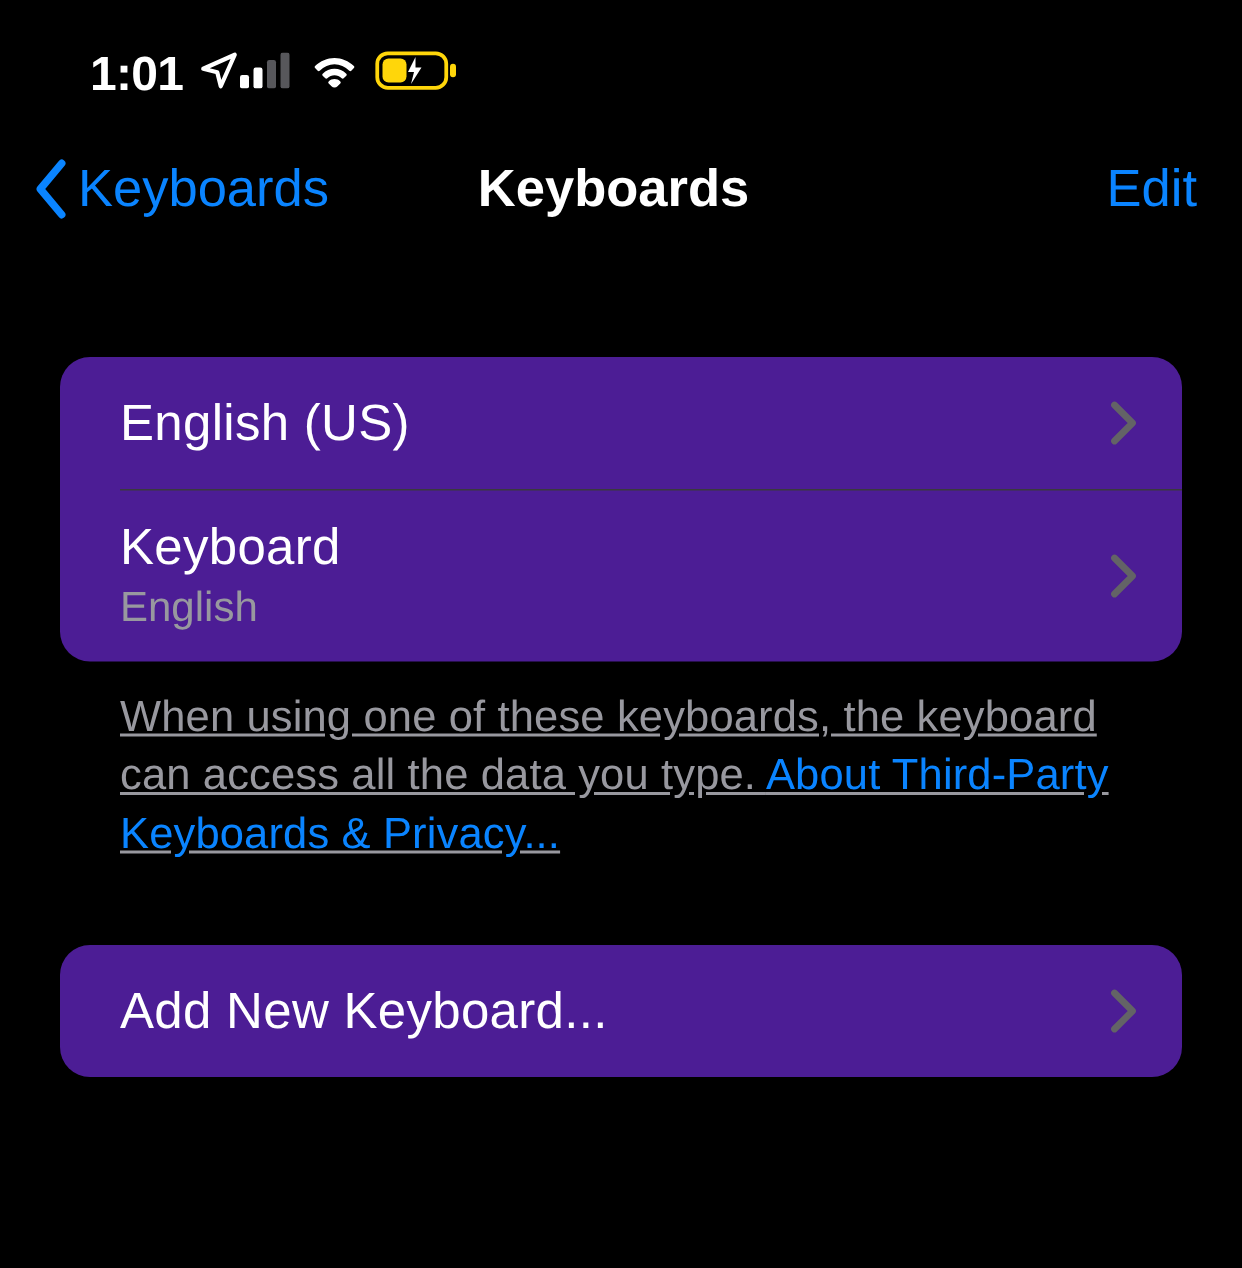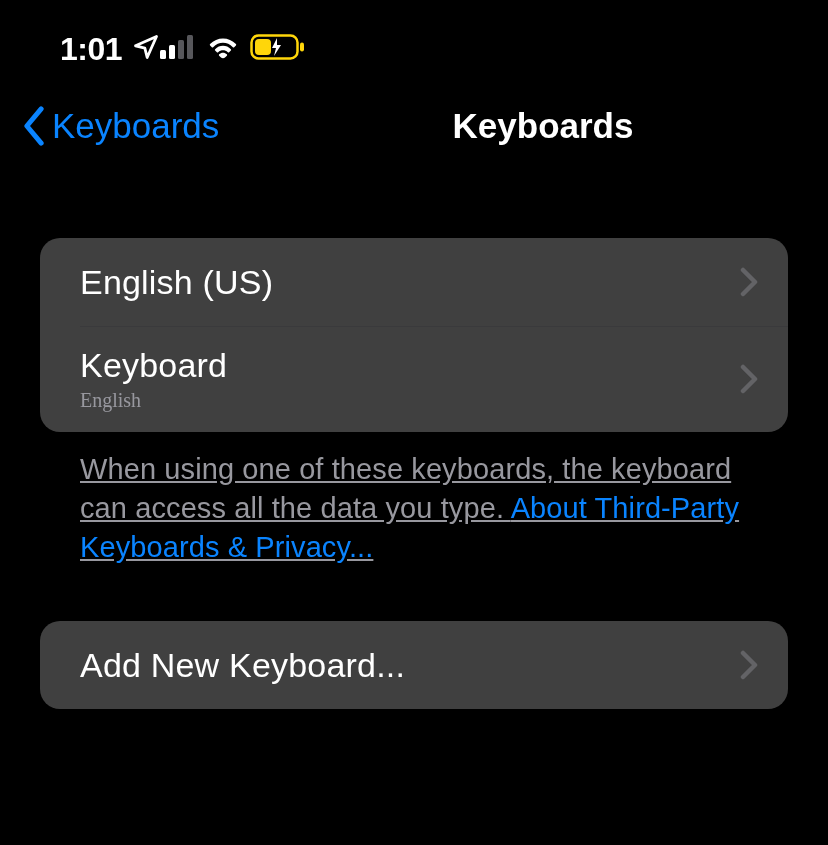--- a/index.html
+++ b/index.html
@@ -70,21 +70,21 @@
       font-size: 35px;
       font-weight: 400;
       min-width: 220px;
       text-align: right;
     }
     
     .content {
       padding: 58px 40px 0 40px;
     }
     .group {
-      background: #404040;
+      background: #4c1d95;
       border-radius: 20px;
       overflow: hidden;
     }
     .row {
       display: flex;
       align-items: center;
       justify-content: space-between;
       min-height: 88px;
       padding: 20px 30px 20px 40px;
       position: relative;
@@ -103,24 +103,23 @@
       flex-direction: column;
       gap: 4px;
     }
     .row-label {
       font-size: 34px;
       font-weight: 400;
       color: #fff;
       letter-spacing: 0.2px;
     }
     .row-sublabel {
-      font-size: 20px;
+      font-size: 28px;
       font-weight: 400;
       color: #98989f;
-      font-family: Liberation Serif, serif;
     }
     .chevron {
       display: inline-flex;
       color: #636366;
     }
     .footer-note {
       padding: 18px 40px 0 40px;
       font-size: 29px;
       line-height: 1.35;
       color: #98989f;
@@ -174,20 +173,21 @@
 <div class="nav-bar">
   <div class="nav-back">
     <span class="nav-back-chevron">
       <svg width="28" height="40" viewBox="0 0 16 28" fill="none" stroke="#0a84ff" stroke-width="3.5" stroke-linecap="round" stroke-linejoin="round">
         <polyline points="13,2 3,14 13,26"></polyline>
       </svg>
     </span>
     <span>Keyboards</span>
   </div>
   <div class="nav-title">Keyboards</div>
+  <div class="nav-edit">Edit</div>
 </div>
 
 <div class="content">
 
   <div class="group">
 
     <div class="row">
       <div class="row-text">
         <span class="row-label">English (US)</span>
       </div>

